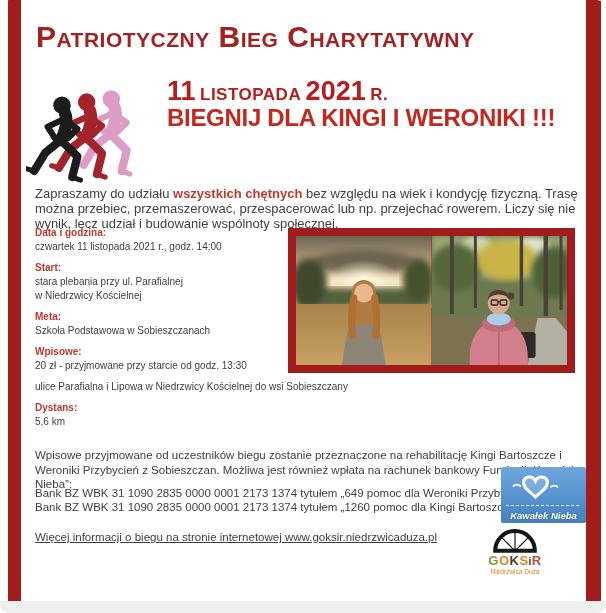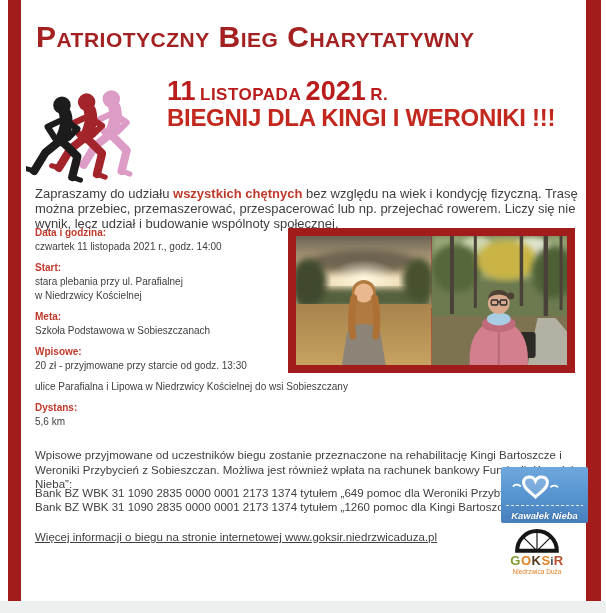--- a/index.html
+++ b/index.html
@@ -1,17 +1,17 @@
 <!DOCTYPE html>
 <html><head>
 <meta charset="utf-8">
 <style>
   html,body{margin:0;padding:0;background:#fff;}
   .canvas{position:relative;width:606px;height:613px;background:#ffffff;overflow:hidden;
-          font-family:"Liberation Sans",sans-serif;color:#3e3e3e;}
+          font-family:"Liberation Sans",sans-serif;color:#3e3e3e;border-radius:9px;}
   .bar{position:absolute;top:0;height:601px;background:#a21c1c;}
   .bar-left{left:8px;width:13px;}
   .bar-right{right:5px;width:15px;}
   .bottom-strip{position:absolute;left:0;top:601px;width:606px;height:12px;background:#eef0f0;}
 
   .title{position:absolute;left:36px;top:20px;font-size:30px;font-weight:bold;
          font-variant:small-caps;color:#a32121;white-space:nowrap;letter-spacing:.5px;}
 
   .dateline{position:absolute;left:167px;top:76px;color:#b91c1c;font-weight:bold;white-space:nowrap;}
   .dateline .big{font-size:27px;}
@@ -31,29 +31,29 @@
   .val{white-space:pre-line;}
 
   .photoframe{position:absolute;left:288px;top:228px;width:287px;height:145px;
               background:#a21c1c;border:8px solid #a21c1c;box-sizing:border-box;display:flex;}
   .photoframe svg{display:block;width:50%;height:100%;}
 
   .donation{position:absolute;left:35px;top:448px;width:552px;font-size:11.5px;line-height:14.5px;}
   .bank{position:absolute;left:35px;top:486px;width:552px;font-size:11.5px;line-height:14px;}
   .moreinfo{position:absolute;left:35px;top:531px;width:470px;font-size:11.5px;text-decoration:underline;}
 
-  .kn-logo{position:absolute;left:501px;top:467px;width:87px;height:56px;border-radius:2px;
-           background:linear-gradient(180deg,#6ea7dc 0%,#5593cf 55%,#477fbb 100%);}
+  .kn-logo{position:absolute;left:501px;top:467px;width:49px;height:56px;border-radius:2px;
+           background:linear-gradient(180deg,#6ea7dc 0%,#5593cf 55%,#477fbb 100%);padding-left:36px;}
   .kn-heart{position:absolute;left:6px;top:2px;width:57px;height:34px;}
   .kn-tiny{position:absolute;left:5px;right:5px;top:38px;height:1px;opacity:.85;
            background:repeating-linear-gradient(90deg,#fff 0 3px,transparent 3px 5px);}
   .kn-caption{position:absolute;left:0;bottom:2px;width:100%;text-align:center;color:#fff;
               font-size:9.5px;font-style:italic;font-weight:bold;text-shadow:0 0 2px #2c5e93;}
 
-  .goksir-logo{position:absolute;left:503px;top:527px;width:68px;text-align:center;line-height:10px;}
+  .goksir-logo{position:absolute;left:481px;top:527px;width:68px;text-align:center;line-height:10px;}
   .goksir-fan{display:block;margin:0 auto;width:50px;height:27px;}
   .goksir-text{font-size:13px;font-weight:bold;letter-spacing:.5px;line-height:13px;}
   .g0{color:#7f9b30;} .g1{color:#e08426;} .g2{color:#533a22;} .g3{color:#e08426;}
   .g4{color:#2f2f2f;font-size:10px;} .g5{color:#b8502f;}
   .goksir-caption{font-size:6.5px;color:#e08426;line-height:8px;}
 </style>
 </head>
 <body>
 
 <div class="canvas">

